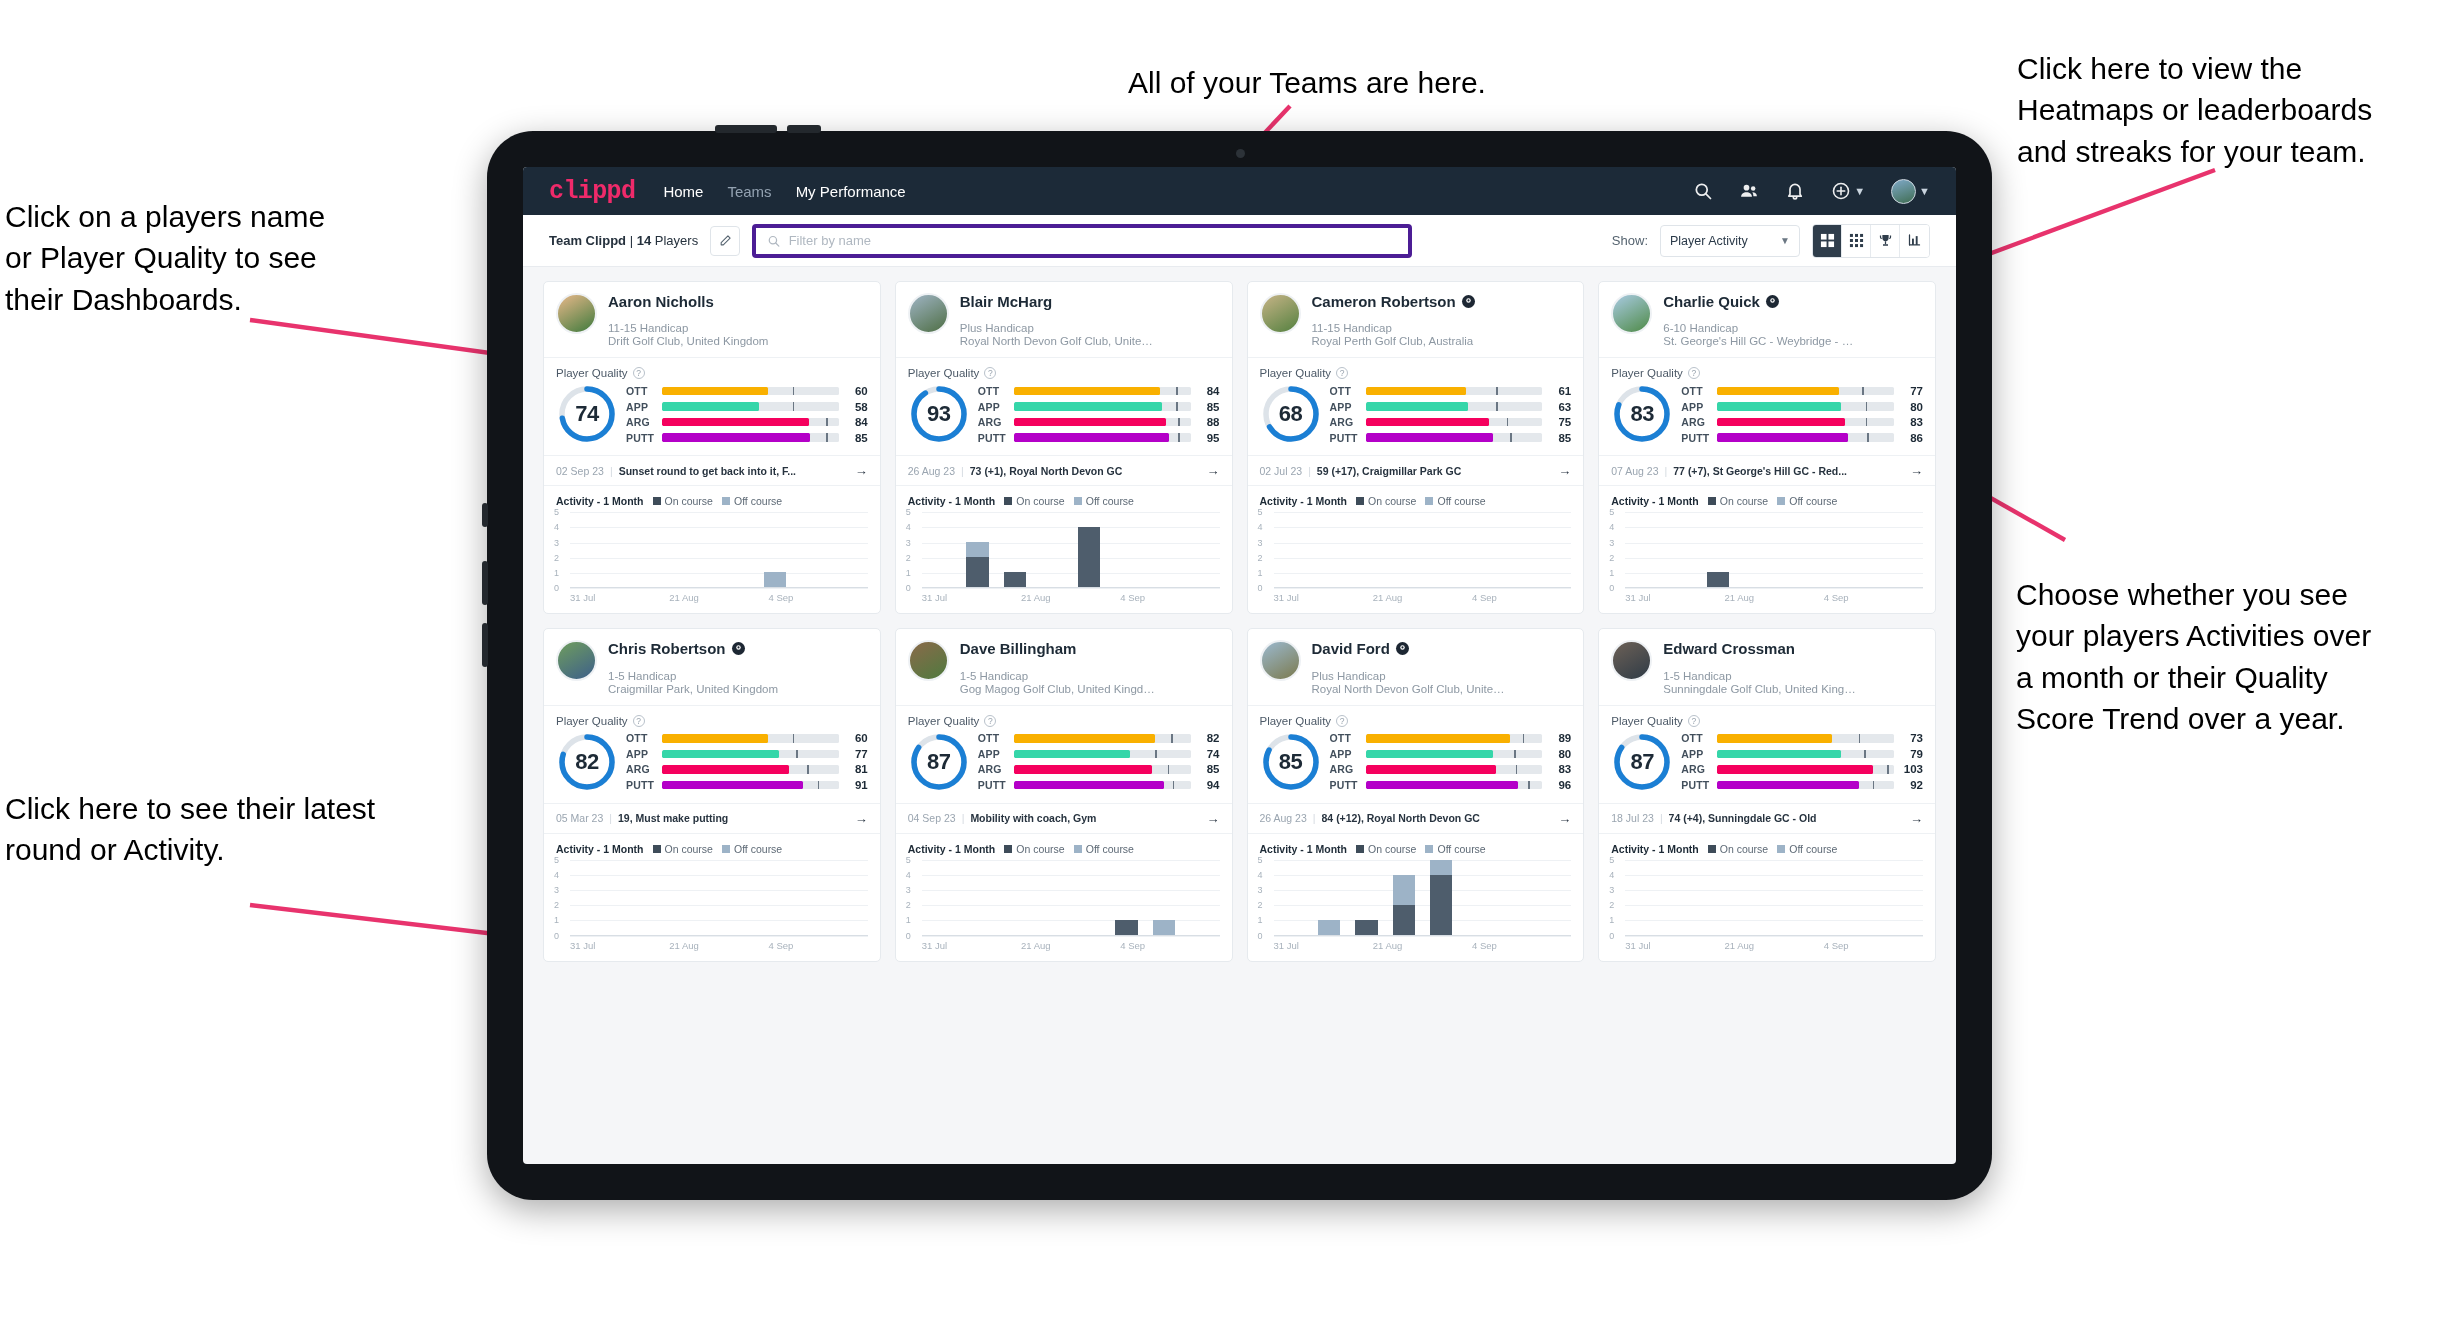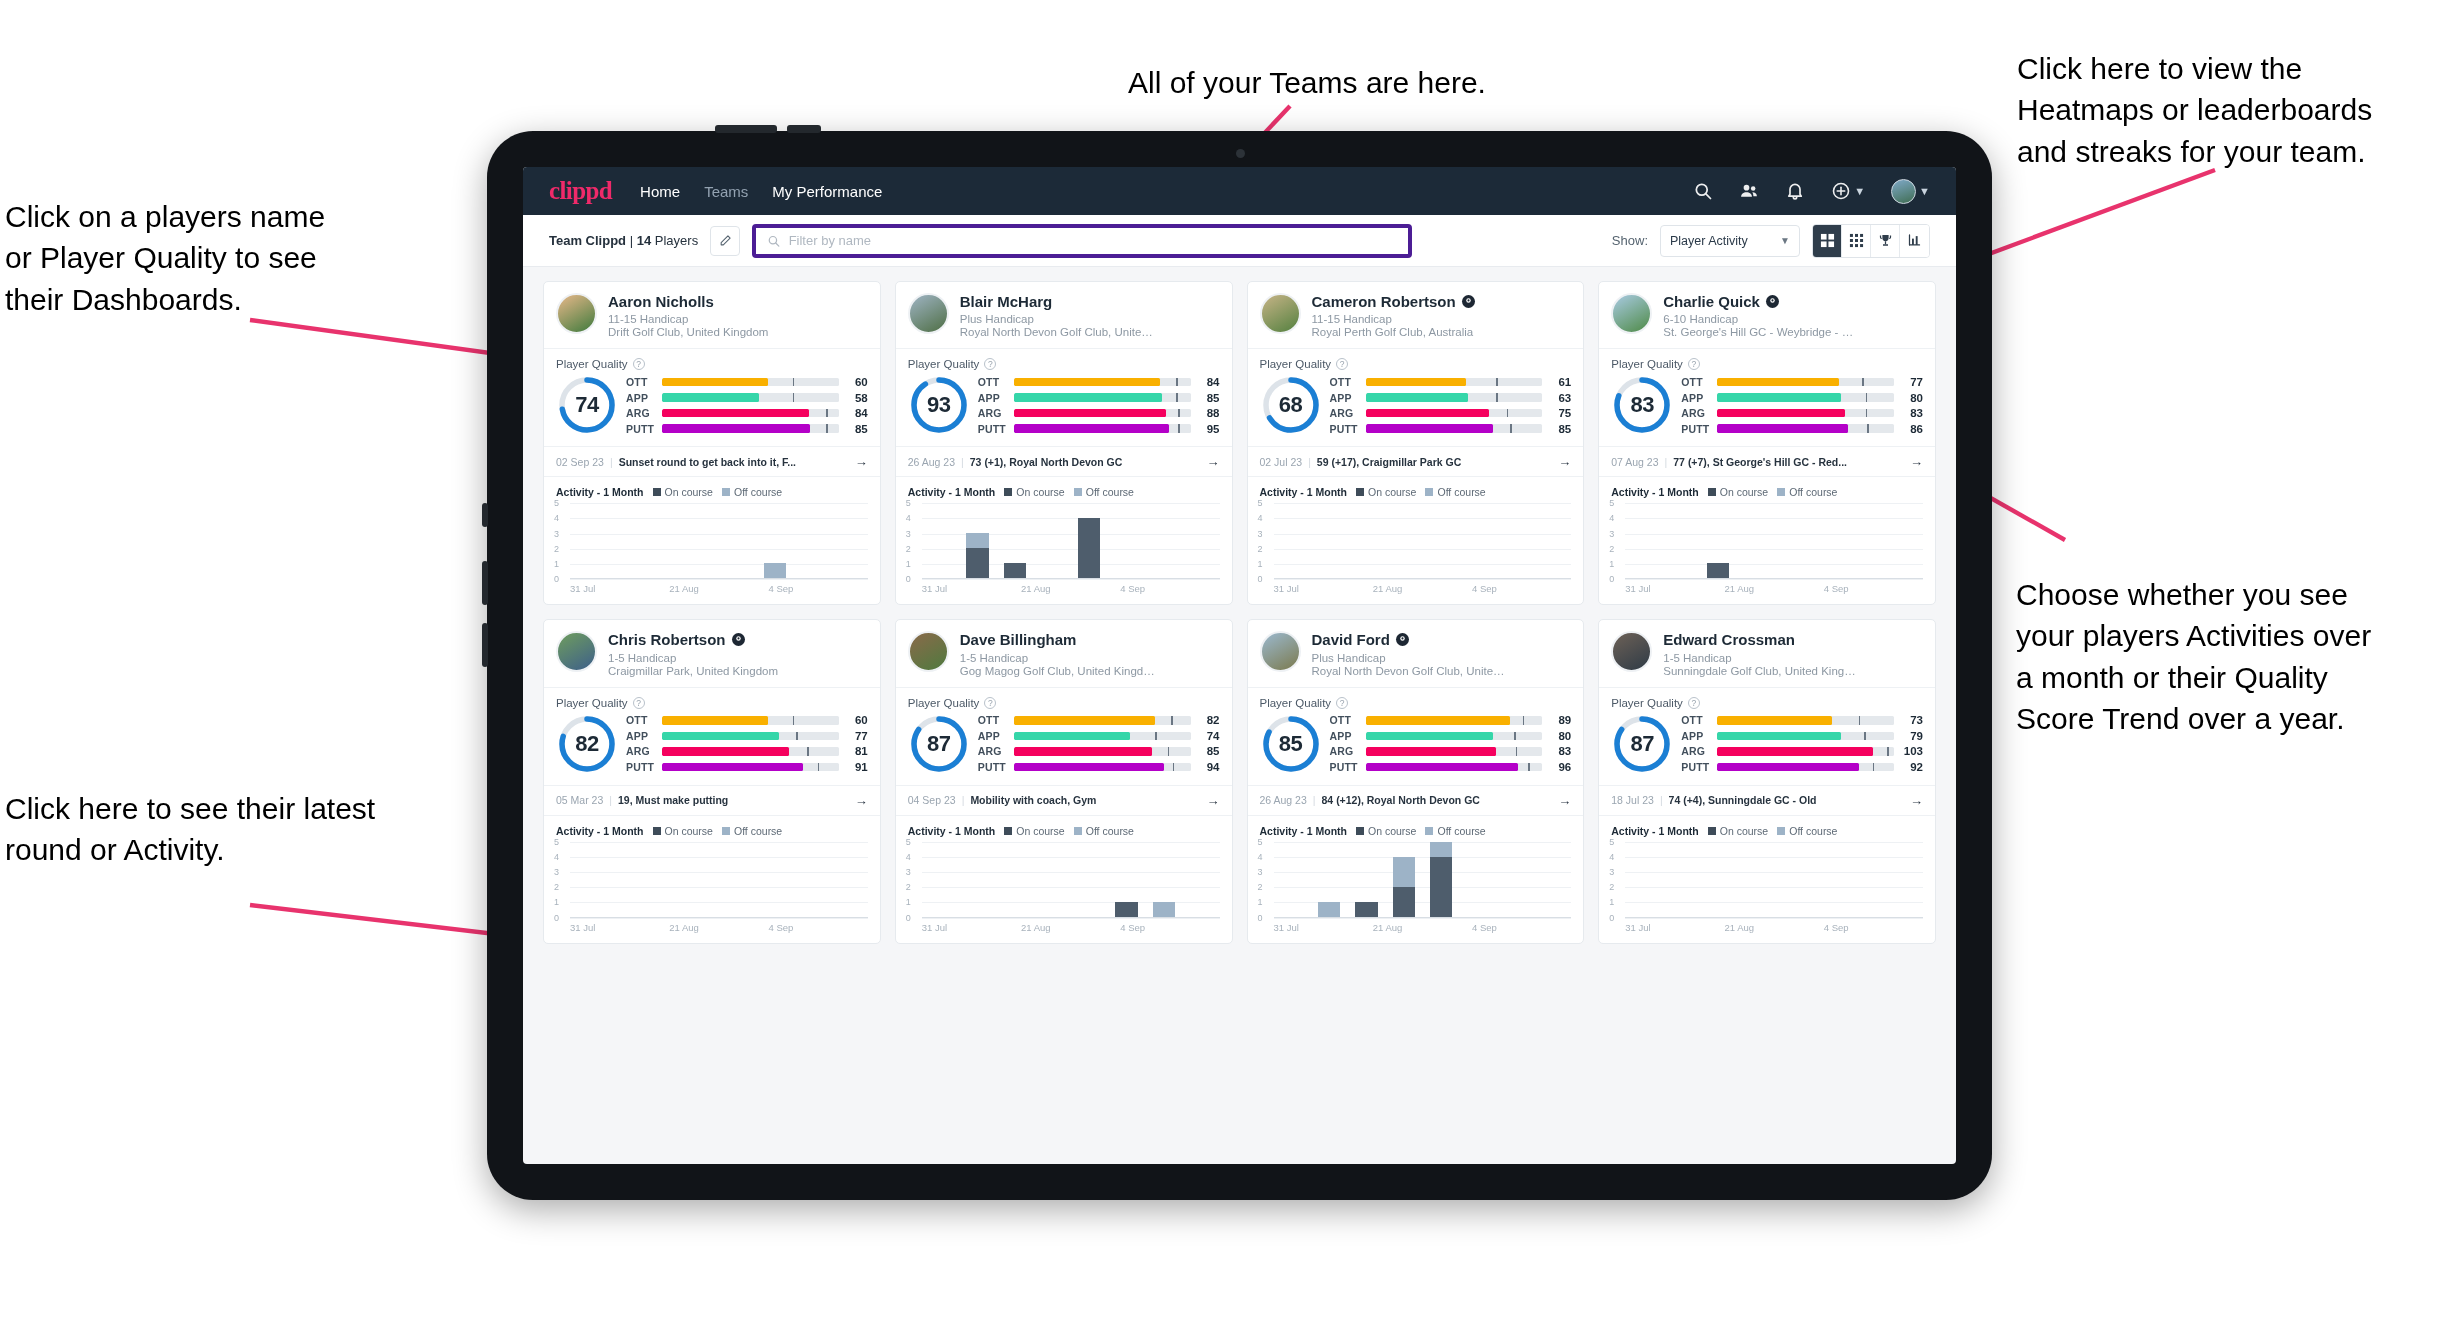--- a/index.html
+++ b/index.html
@@ -54,21 +54,21 @@
     border-radius:4px;
   }
 
   
   .topnav{
     height:48px;background:#1c2a38;display:flex;align-items:center;
     padding:0 26px;color:#fff;
   }
   .logo{
     color:#ef2a6a;font-size:25px;font-weight:700;letter-spacing:-.6px;
-    font-family:Liberation Serif, serif;margin-right:28px;
+    font-family:Liberation Mono, monospace;margin-right:28px;
   }
   .navlink{font-size:15px;margin-right:24px;color:#fff;cursor:pointer;}
   .navlink.dim{color:#93a2b1;}
   .topnav-right{margin-left:auto;display:flex;align-items:center;gap:26px;}
   .icn{width:20px;height:20px;display:inline-block;opacity:.92;cursor:pointer;}
   .avatar-nav{
     width:25px;height:25px;border-radius:50%;
     background:linear-gradient(160deg,#7fa9c8,#3f6d52);
     border:1.5px solid #cfd9e2;
   }
@@ -139,21 +139,21 @@
   .pavatar{
     width:41px;height:41px;border-radius:50%;flex:0 0 41px;
     border:2px solid #eef1f4;background-size:cover;background-position:center;
   }
   .pname{font-size:15px;font-weight:700;color:#1d2a36;display:flex;align-items:center;gap:6px;line-height:1.15;}
   .verif{
     width:13px;height:13px;border-radius:50%;background:#1d2733;
     display:inline-flex;align-items:center;justify-content:center;flex:0 0 13px;
   }
   .verif svg{width:9px;height:9px;}
-  .phcap{font-size:11.5px;color:#8d98a3;margin-top:3px;}
+  .phcap{font-size:11.5px;color:#8d98a3;margin-top:12px;}
   .pclub{font-size:11.5px;color:#8d98a3;margin-top:1px;white-space:nowrap;overflow:hidden;text-overflow:ellipsis;max-width:196px;}
 
   .qualwrap{border-top:1px solid #eef1f4;padding:9px 12px 10px;}
   .qlabel{font-size:11.5px;color:#4c5967;display:flex;align-items:center;gap:5px;margin-bottom:4px;}
   .qmark{
     width:12px;height:12px;border-radius:50%;border:1px solid #b9c2cb;color:#97a2ad;
     font-size:8.5px;display:inline-flex;align-items:center;justify-content:center;
   }
   .qbody{display:flex;align-items:center;gap:8px;}
   .donut{position:relative;width:62px;height:62px;flex:0 0 62px;}

